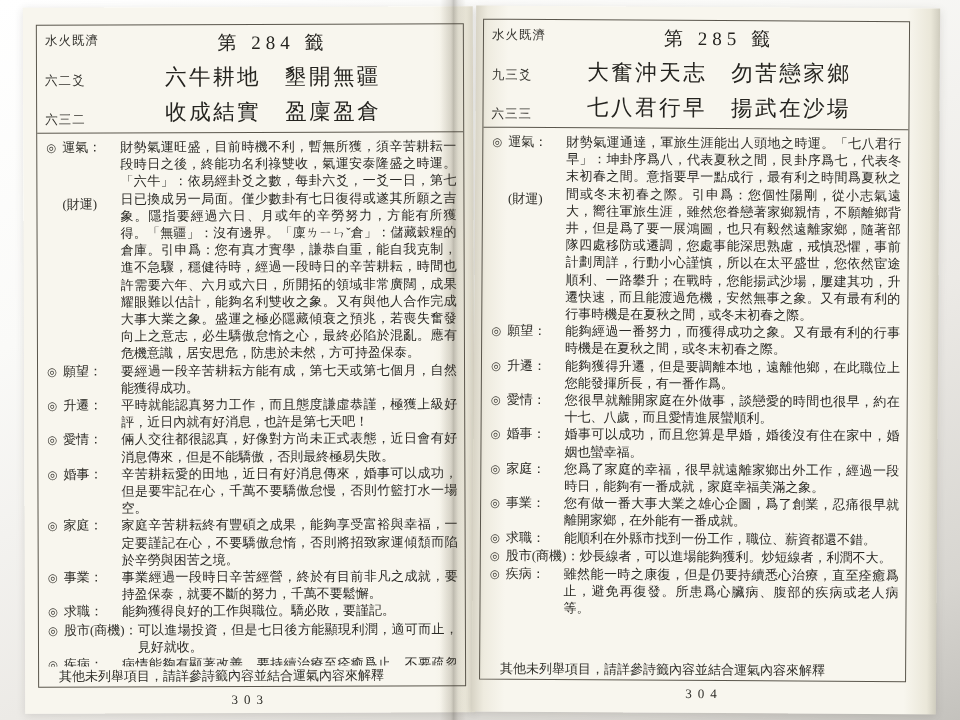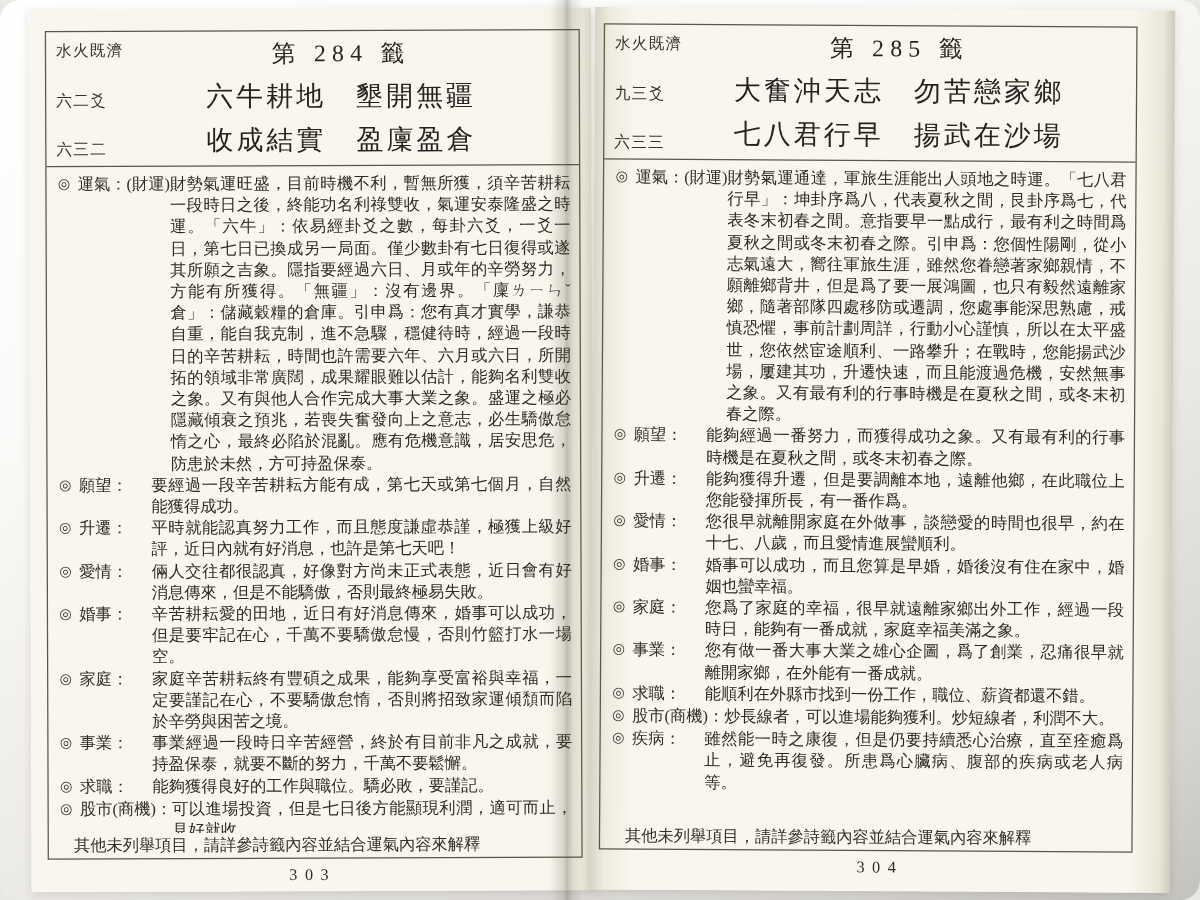--- a/index.html
+++ b/index.html
@@ -4,21 +4,20 @@
 <style>
   html,body{margin:0;padding:0;}
   body{
     width:960px;height:720px;overflow:hidden;
     font-family:"Liberation Serif","DejaVu Serif",serif;
     background:#e9e8e5;
   }
   .photo{
     position:relative;width:960px;height:720px;
     background:linear-gradient(155deg,#ffffff 0%,#fafaf8 30%,#eceae6 62%,#d7d5d0 88%,#c4c2bd 100%);
-    border-radius:16px;
   }
   .book{
     position:absolute;left:24px;top:7px;width:914px;height:706px;
     display:flex;
   }
   .page{
     position:relative;height:100%;
     color:#2b2a26;
   }
   .page-left{
@@ -67,21 +66,21 @@
     flex:1 1 auto;overflow:hidden;
     padding:5px 7px 0 9px;
   }
   .section{
     display:flex;align-items:flex-start;
     font-size:13px;line-height:17.2px;
   }
   .marker{flex:0 0 16px;font-size:11.5px;padding-top:1px;color:#3a3832;}
   .labelcell{
     flex:0 0 auto;min-width:58px;white-space:nowrap;
-    display:flex;flex-direction:row;color:#2f2e29;
+    display:flex;flex-direction:column;color:#2f2e29;gap:40px;
   }
   .sublabel{display:block;font-size:13px;}
   .sublabel:empty{display:none;}
   .textcell{
     flex:1 1 auto;text-align:justify;color:#2b2a26;
   }
   .footnote{
     flex:0 0 auto;
     font-size:13px;line-height:17px;
     padding:1px 4px 2px 20px;color:#2f2e29;

